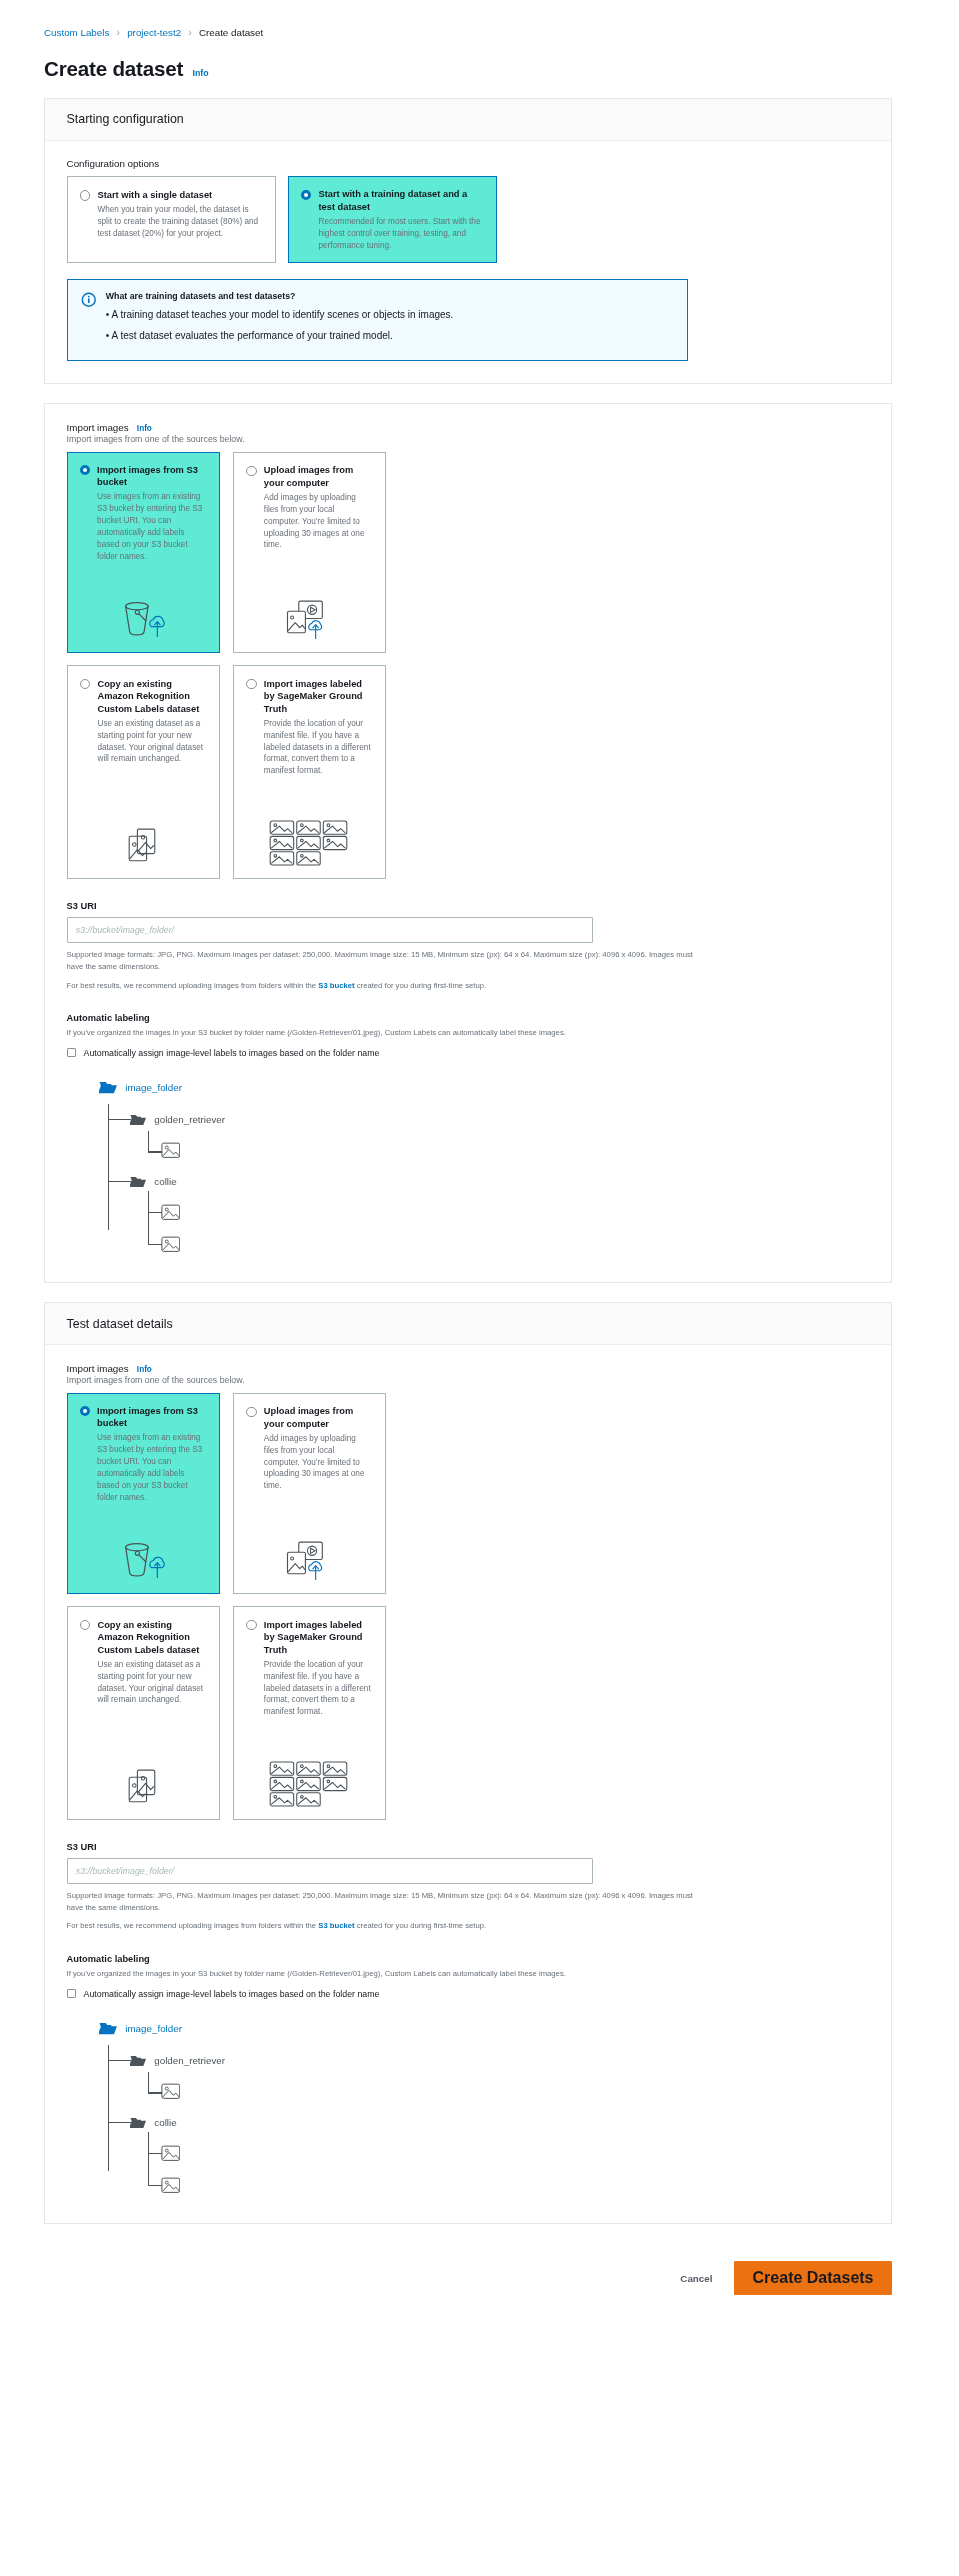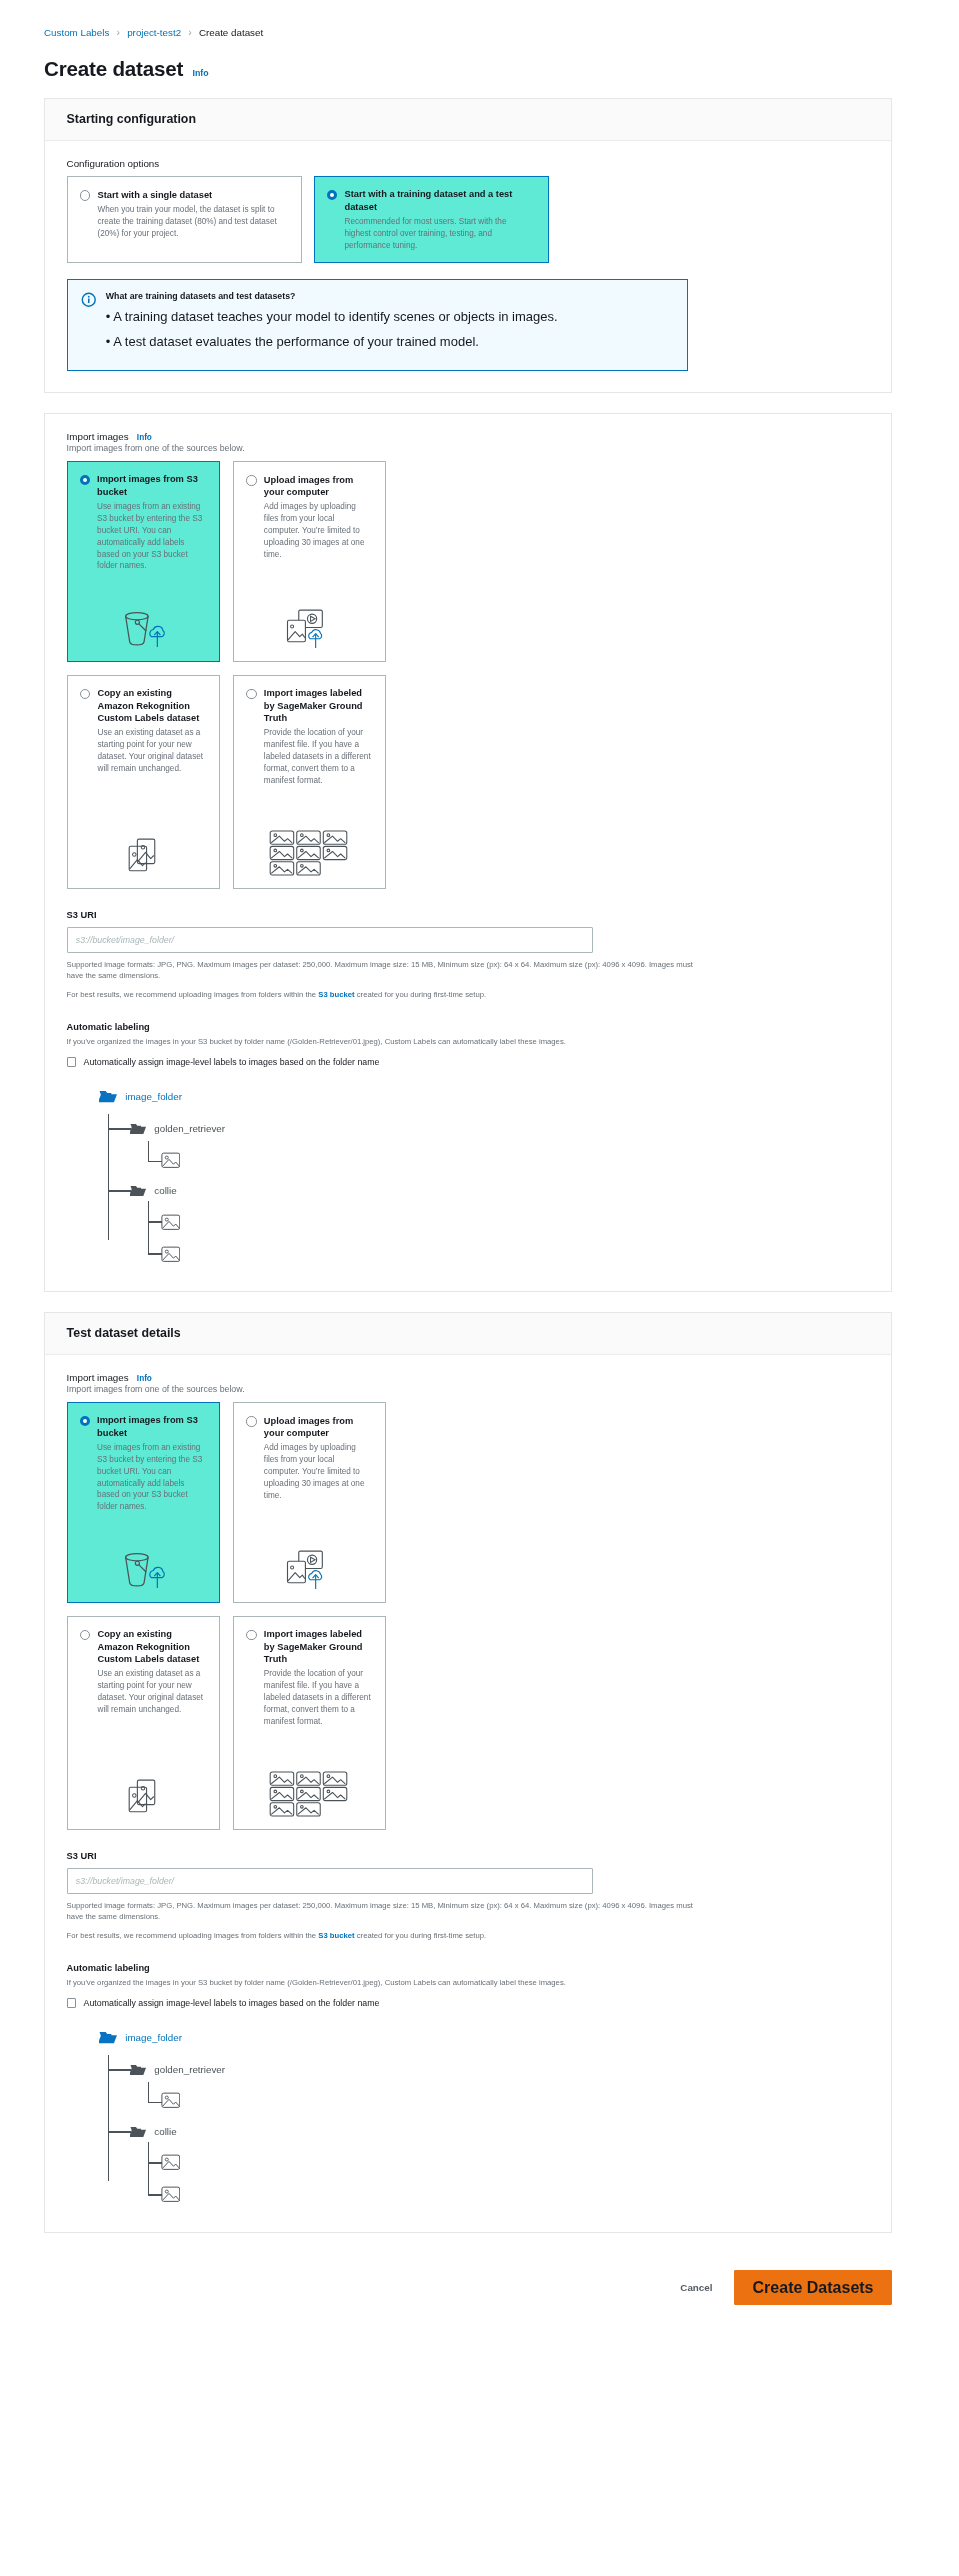--- a/index.html
+++ b/index.html
@@ -41,21 +41,21 @@
   .panel {
     border: 0.5px solid #e4e6e8;
     background: #ffffff;
     margin-bottom: 19.6px;
   }
   .panel-header {
     background: #fafafa;
     border-bottom: 0.5px solid #eaeded;
     padding: 13.4px 21.6px 13.4px 21.6px;
   }
-  .panel-title { font-size: 12.4px; font-weight: 700; color: #16191f; }
+  .panel-title { font-size: 12.4px; font-weight: 400; color: #16191f; }
   .panel-body { padding: 17.5px 21.6px 21.6px 21.6px; }
 
   
   .field-label { font-size: 9.8px; font-weight: 400; color:#16191f; margin-bottom:7.2px; }
   .label-row { display:flex; align-items:baseline; }
   .label-row .info-link { font-size:8.2px; margin-left:8.2px; }
   .field-desc { font-size: 8.8px; color:#687078; margin-top:1px; margin-bottom:8.2px; }
 
   
   .tile {
@@ -76,34 +76,34 @@
     border: 1px solid #879196; background:#fff;
     flex: 0 0 10.3px; margin-top: 1.5px; margin-right: 7.2px;
   }
   .radio.on { border: 3.1px solid #0073bb; }
   .tile-texts { flex:1; min-width:0; }
   .tile-title { font-size: 9.3px; font-weight:700; color:#16191f; line-height:1.35; }
   .tile-desc { font-size: 8.2px; color:#687078; line-height:1.45; margin-top:2.6px; }
 
   
   .config-grid { display:flex; gap: 12.4px; margin-top: 3.1px; }
-  .config-grid > .tile { width: 235px; min-height: 57px; }
+  .config-grid > .tile { width: 209px; min-height: 57px; }
 
   
   .alert {
     margin-top: 15.5px;
     border: 0.5px solid #0073bb;
     background: #f1faff;
     padding: 11.3px 13.4px 12.4px 13.4px;
     display:flex; gap: 9.3px;
     width: 621px;
   }
   .alert-icon { flex: 0 0 15.5px; margin-top: 1px; }
   .alert-title { font-size:8.8px; font-weight:700; color:#16191f; margin-bottom:6.2px; }
-  .alert-li { font-size:13px; color:#16191f; line-height:1.6; margin-bottom: 4.1px;}
+  .alert-li { font-size:10px; color:#16191f; line-height:1.6; margin-bottom: 4.1px;}
 
   
   .src-grid {
     display:grid;
     grid-template-columns: 153px 153px;
     gap: 12.4px 13.4px;
     margin-top: 2.1px;
   }
   .src-tile { display:flex; flex-direction:column; }
   .src-tile .art { margin-top: auto; padding-top: 9.3px; display:flex; justify-content:center; }

